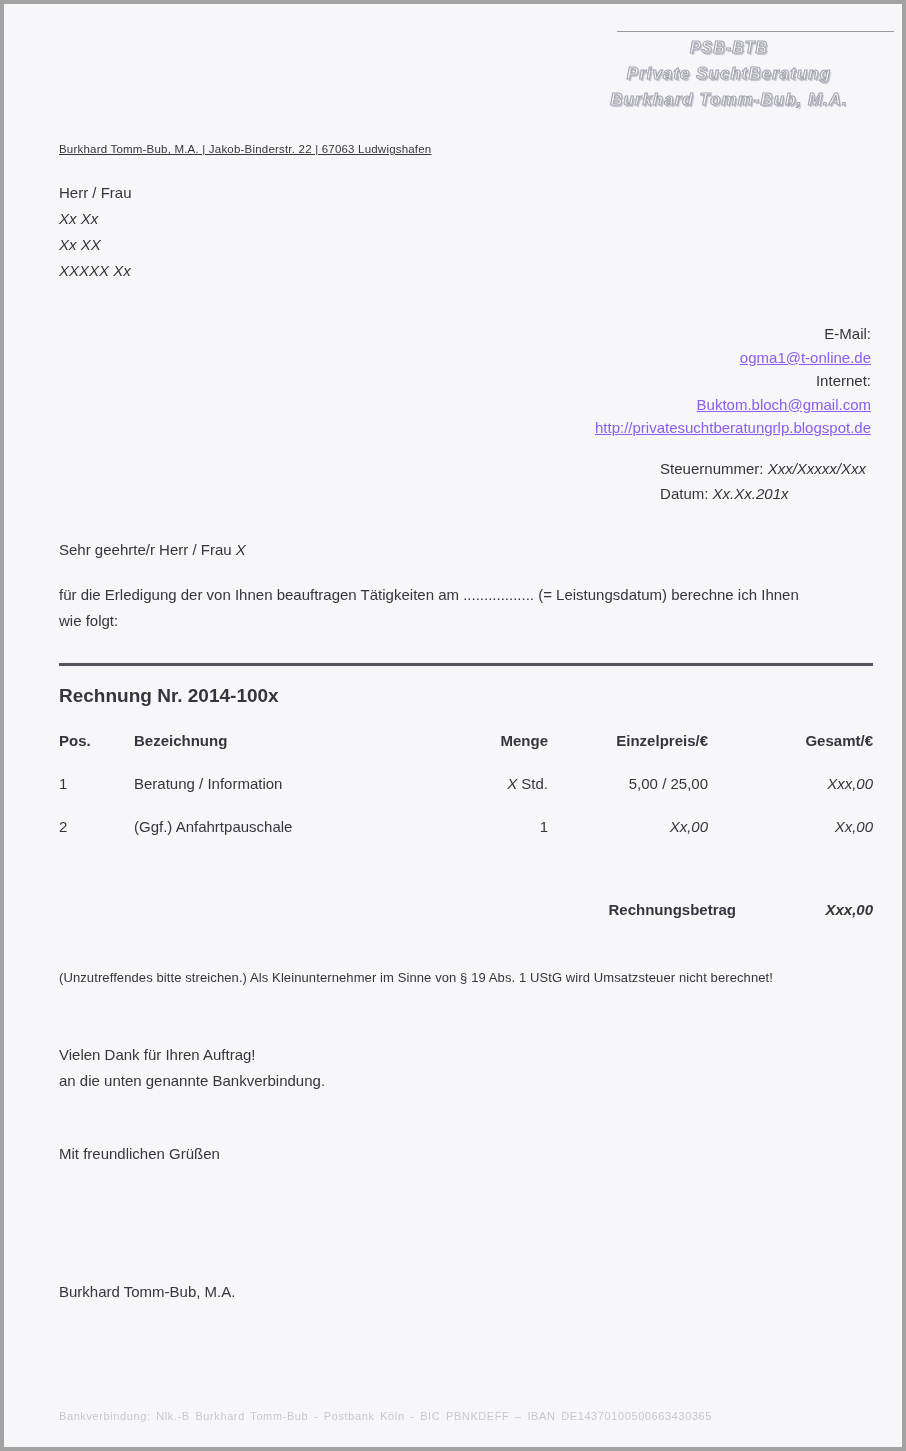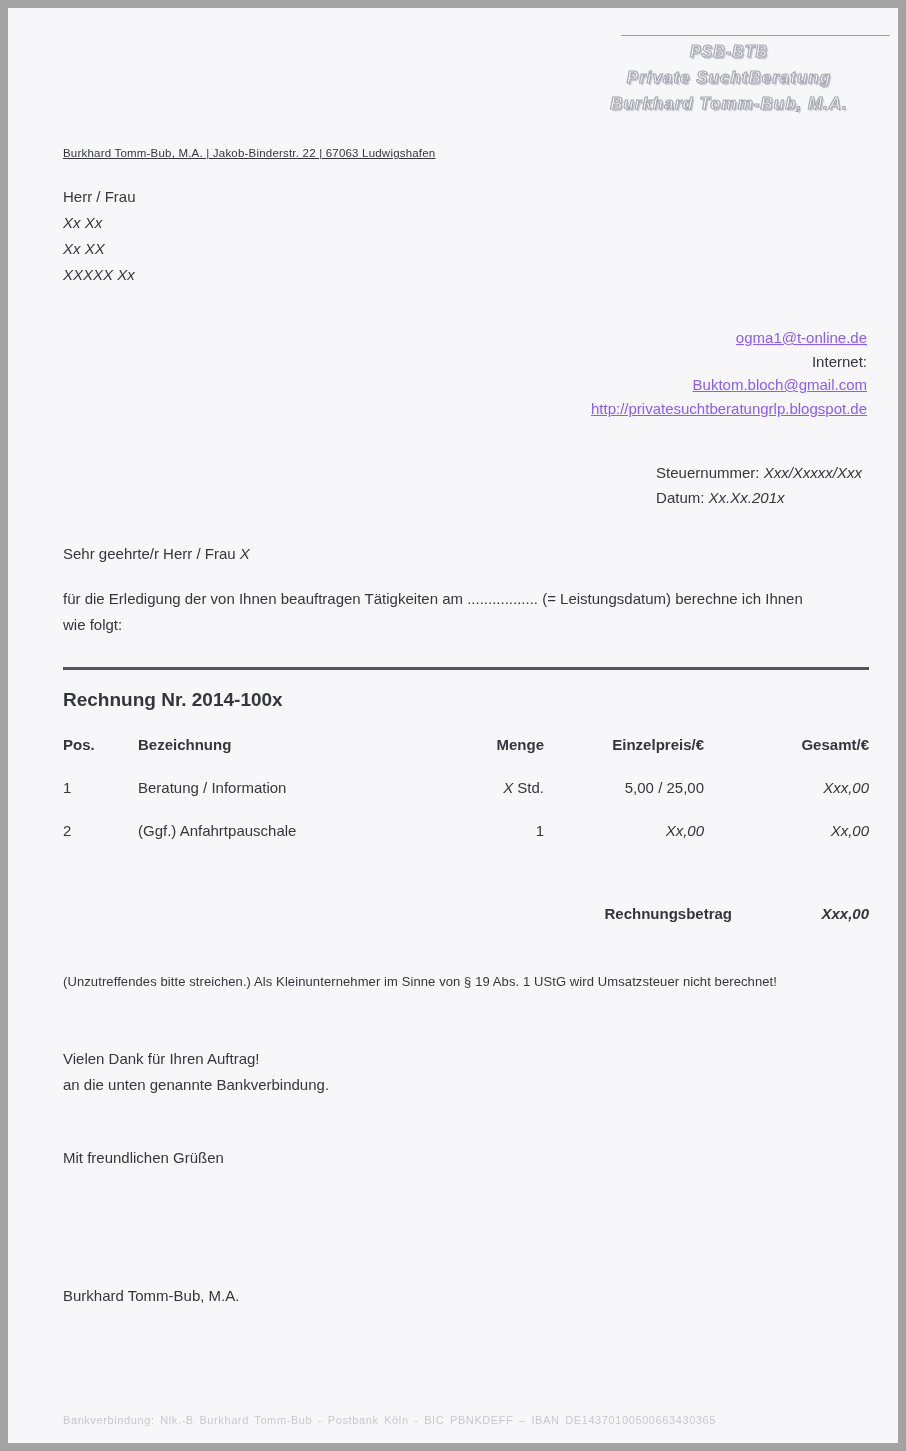--- a/index.html
+++ b/index.html
@@ -1,19 +1,19 @@
 <!DOCTYPE html>
 <html><head>
 <meta charset="utf-8">
 <style>
   html,body { margin:0; padding:0; }
   body { font-family: "Liberation Sans", sans-serif; background:#e8e8ec; }
   .page {
     position:relative; width:906px; height:1451px; margin:0 auto;
-    background:#f7f7fa; border:8px solid #a3a3a3; box-sizing:border-box;
+    background:#f7f7fa; border:4px solid #a3a3a3; box-sizing:border-box;
     color:#35353d; font-size:15px; overflow:hidden;
   }
   
   .hdr-rule { position:absolute; top:27px; left:613px; right:8px; height:1px; background:#9a9aa4; }
   .logo { position:absolute; top:31px; left:560px; right:8px; text-align:center;
           font-weight:bold; font-style:italic; line-height:26px; }
   .logo div {
     color:#f7f7fa; -webkit-text-stroke:1.1px #a5a5b0;
     text-shadow:1.5px 1.5px 1px #c2c2cc, -0.5px -0.5px 0 #d8d8e0;
     letter-spacing:1px;
@@ -70,20 +70,21 @@
   <div class="sender">Burkhard Tomm-Bub, M.A.  |  Jakob-Binderstr. 22  |  67063 Ludwigshafen</div>
 
   <div class="recipient">
     <div>Herr / Frau</div>
     <div class="it">Xx Xx</div>
     <div class="it">Xx XX</div>
     <div class="it">XXXXX Xx</div>
   </div>
 
   <div class="contact">
+    <div>E-Mail:</div>
     <div><a>ogma1@t-online.de</a></div>
     <div>Internet:</div>
     <div><a>Buktom.bloch@gmail.com</a></div>
     <div><a>http://privatesuchtberatungrlp.blogspot.de</a></div>
   </div>
 
   <div class="meta">
     <div><span>Steuernummer: </span><span class="it">Xxx/Xxxxx/Xxx</span></div>
     <div><span>Datum: </span><span class="it">Xx.Xx.201x</span></div>
   </div>

